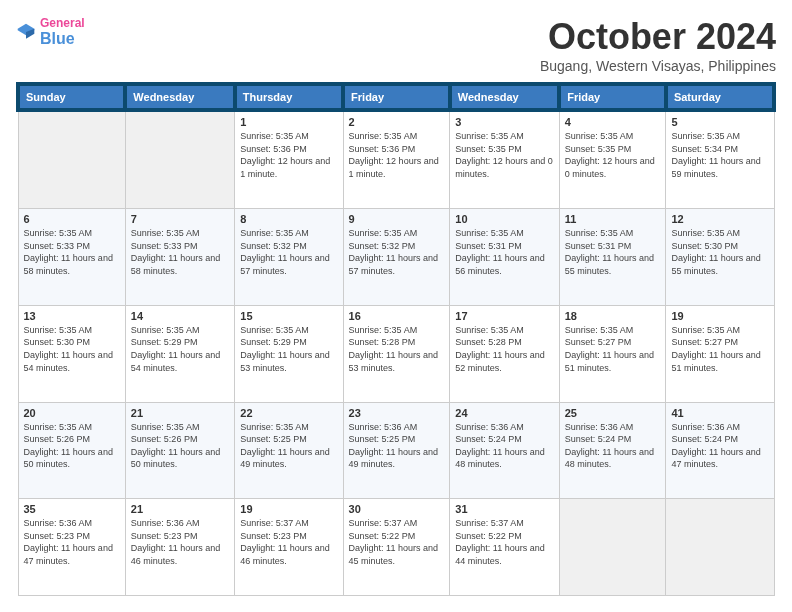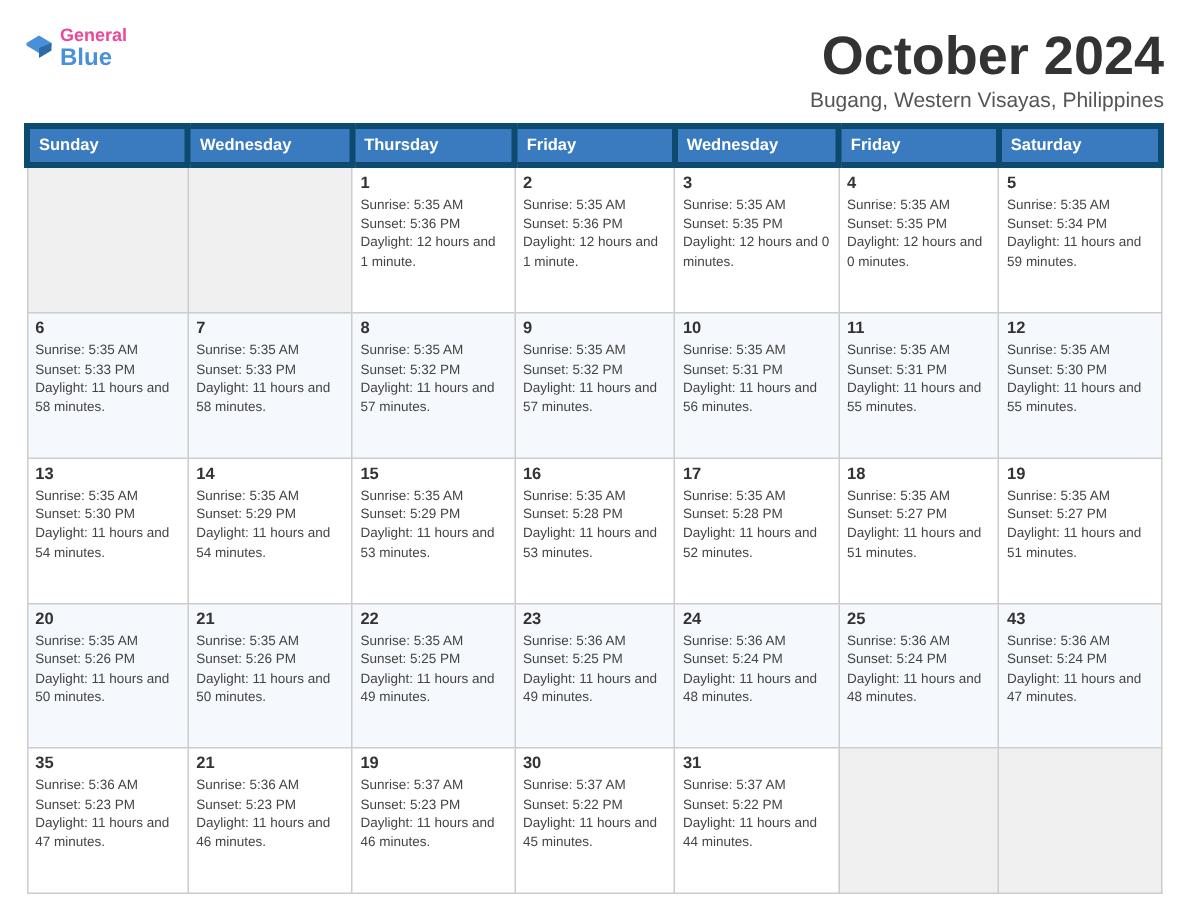--- a/index.html
+++ b/index.html
@@ -341,21 +341,21 @@
           <td>
             <div class="cell-content">
               <div class="day-num">25</div>
               <div class="day-detail" style="white-space: pre-line;">Sunrise: 5:36 AM
 Sunset: 5:24 PM
 Daylight: 11 hours and 48 minutes.</div>
             </div>
           </td>
           <td>
             <div class="cell-content">
-              <div class="day-num">43</div>
+              <div class="day-num">41</div>
               <div class="day-detail" style="white-space: pre-line;">Sunrise: 5:36 AM
 Sunset: 5:24 PM
 Daylight: 11 hours and 47 minutes.</div>
             </div>
           </td>
         </tr>
         <tr>
           <td>
             <div class="cell-content">
               <div class="day-num">35</div>

